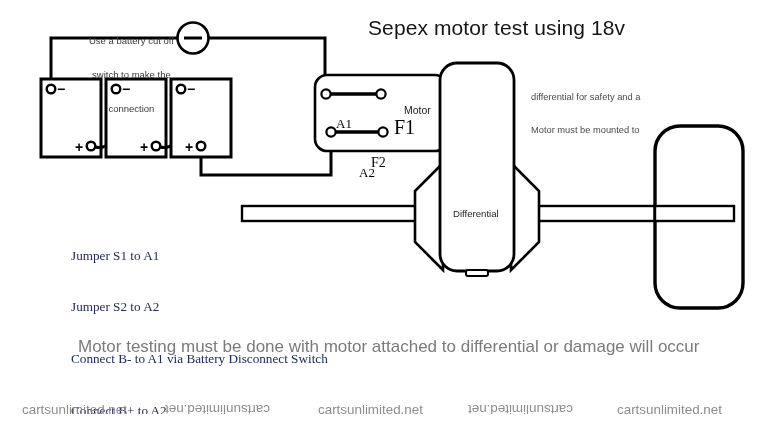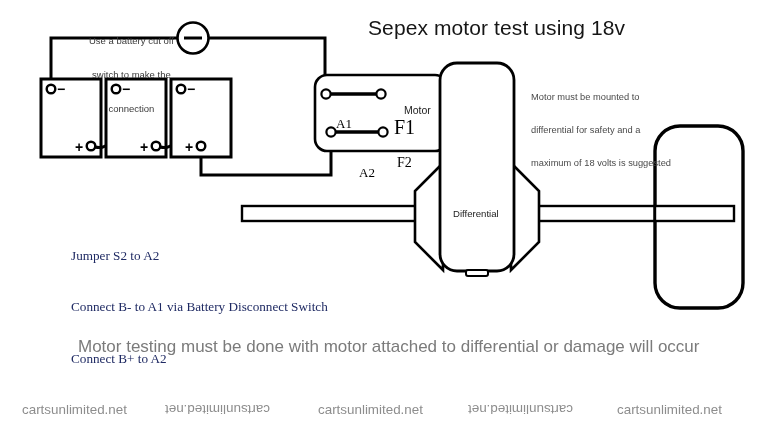--- a/index.html
+++ b/index.html
@@ -175,46 +175,46 @@
 
   <div class="txt" id="page-title">Sepex motor test using 18v</div>
 
   <div class="txt" id="switch-note">
     <div>Use a battery cut off</div>
     <div>switch to make the</div>
     <div>connection</div>
   </div>
 
   <div class="txt" id="mount-note">
+    <div>differential for safety and a</div>
     <div>Motor must be mounted to</div>
-    <div>differential for safety and a</div>
-    <div>maximum of 18 volts is suggested</div>
   </div>
 
   <div class="txt" id="instructions">
+    <div>Jumper S1 to A1</div>
     <div>Jumper S2 to A2</div>
     <div>Connect B- to A1 via Battery Disconnect Switch</div>
     <div>Connect B+ to A2</div>
   </div>
 
   <div class="txt" id="caption">Motor testing must be done with motor attached to differential or damage will occur</div>
 
   <div class="lbl lbl-sans" style="left:57px; top:81px; font-size:14px; font-weight:bold;">−</div>
   <div class="lbl lbl-sans" style="left:75px; top:139px; font-size:14px; font-weight:bold;">+</div>
 
   <div class="lbl lbl-sans" style="left:122px; top:81px; font-size:14px; font-weight:bold;">−</div>
   <div class="lbl lbl-sans" style="left:140px; top:139px; font-size:14px; font-weight:bold;">+</div>
 
   <div class="lbl lbl-sans" style="left:187px; top:81px; font-size:14px; font-weight:bold;">−</div>
   <div class="lbl lbl-sans" style="left:185px; top:139px; font-size:14px; font-weight:bold;">+</div>
 
   <div class="lbl lbl-serif" style="left:336px; top:84px; font-size:13px;">A1</div>
   <div class="lbl lbl-serif" style="left:394px; top:84px; font-size:20px;">F1</div>
   <div class="lbl lbl-serif" style="left:359px; top:133px; font-size:13px;text-align:right;">A2</div>
-  <div class="lbl lbl-serif" style="left:397px; top:123px; font-size:14px;">F2</div>
+  <div class="lbl lbl-serif" style="left:371px; top:123px; font-size:14px;">F2</div>
 
   <div class="lbl lbl-sans" style="left:404px; top:104px; font-size:10.5px; color:#222;">Motor</div>
 
   <div class="lbl lbl-sans" style="left:453px; top:208px; font-size:9.6px; color:#222;">Differential</div>
 
   <div id="watermarks">
     <div class="wm" style="left:22px;">cartsunlimited.net</div>
     <div class="wm flipped" style="left:165px;">cartsunlimited.net</div>
     <div class="wm" style="left:318px;">cartsunlimited.net</div>
     <div class="wm flipped" style="left:468px;">cartsunlimited.net</div>

